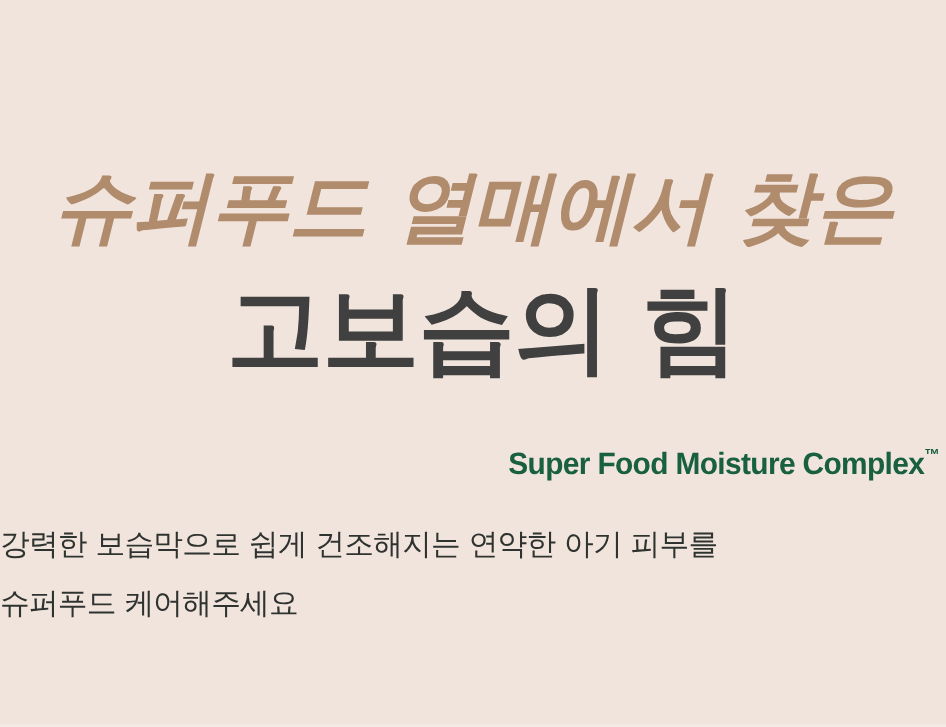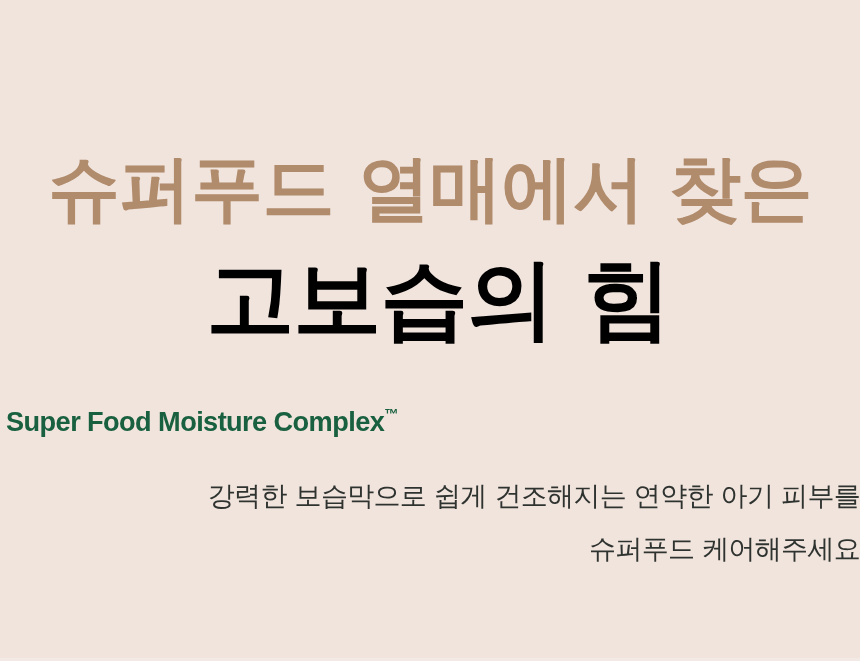--- a/index.html
+++ b/index.html
@@ -46,40 +46,41 @@
   .headline-line-1 {
     display: block;
     margin: 0;
     color: #b08b6c;
     font-family: "DejaVu Sans", "Liberation Sans", sans-serif;
     font-weight: 700;
     font-size: 72px;
     line-height: 1.12;
     letter-spacing: -0.5px;
     white-space: nowrap;
+    font-style: italic;
   }
 
   .headline-line-2 {
     display: block;
     margin: 22px 0 0 17px;
-    color: #000000;
+    color: #404040;
     font-family: "DejaVu Sans", "Liberation Sans", sans-serif;
     font-weight: 700;
     font-size: 88px;
     line-height: 1.1;
     letter-spacing: -1px;
     white-space: nowrap;
   }
 
   .subtitle-block {
     position: absolute;
     left: 0;
     top: 405px;
     width: 860px;
-    text-align: left;
+    text-align: right;
   }
 
   .subtitle-en {
     display: inline-block;
     margin: 0;
     color: #18603f;
     font-family: "Liberation Sans", "DejaVu Sans", sans-serif;
     font-weight: 700;
     font-size: 28px;
     line-height: 1.2;
@@ -94,21 +95,21 @@
     vertical-align: 0.85em;
     letter-spacing: 0;
     font-weight: 700;
   }
 
   .body-block {
     position: absolute;
     left: 0;
     top: 470px;
     width: 860px;
-    text-align: right;
+    text-align: left;
   }
 
   .body-line {
     display: block;
     margin: 0;
     color: #2f3330;
     font-family: "DejaVu Sans", "Liberation Sans", sans-serif;
     font-weight: 400;
     font-size: 27px;
     line-height: 1.95;

